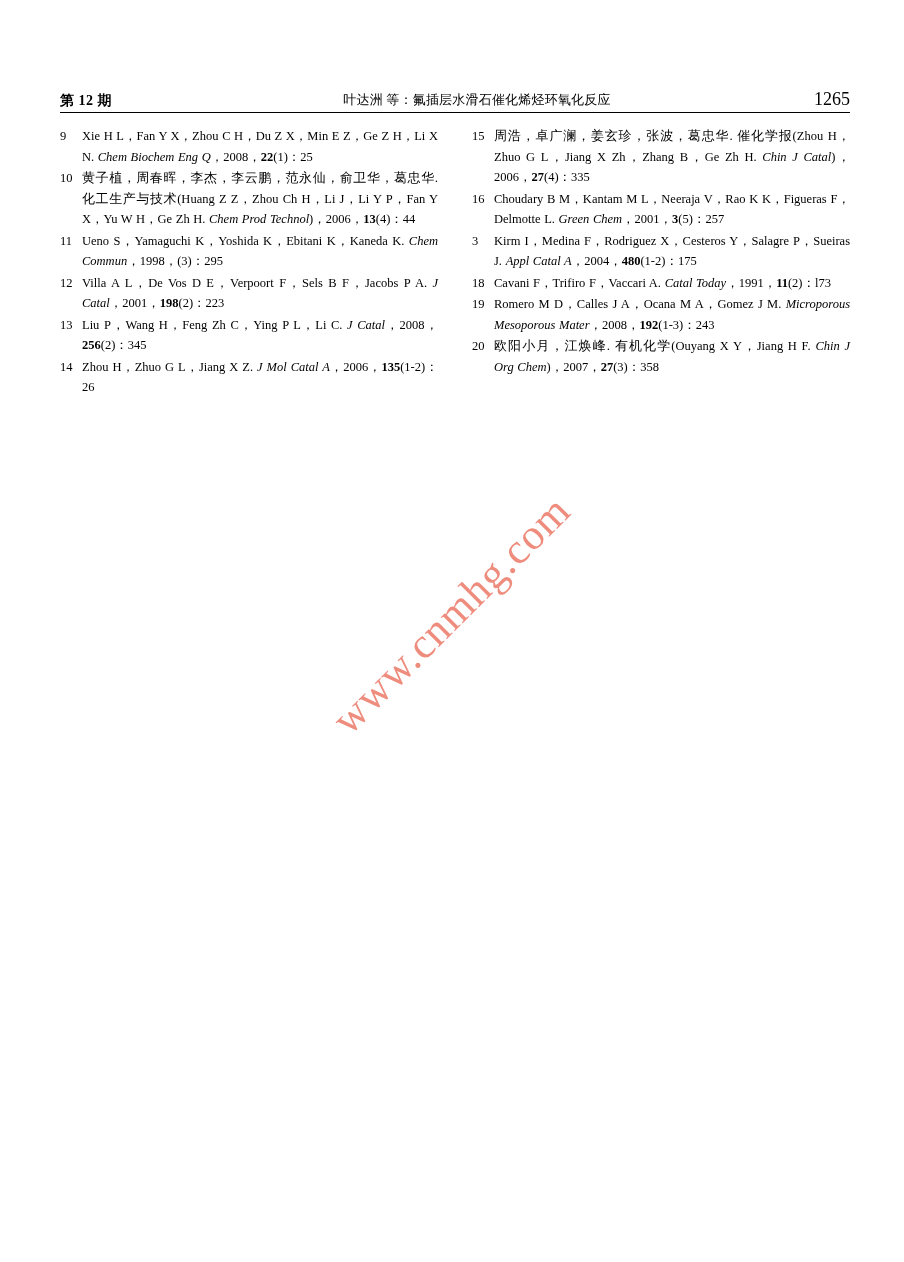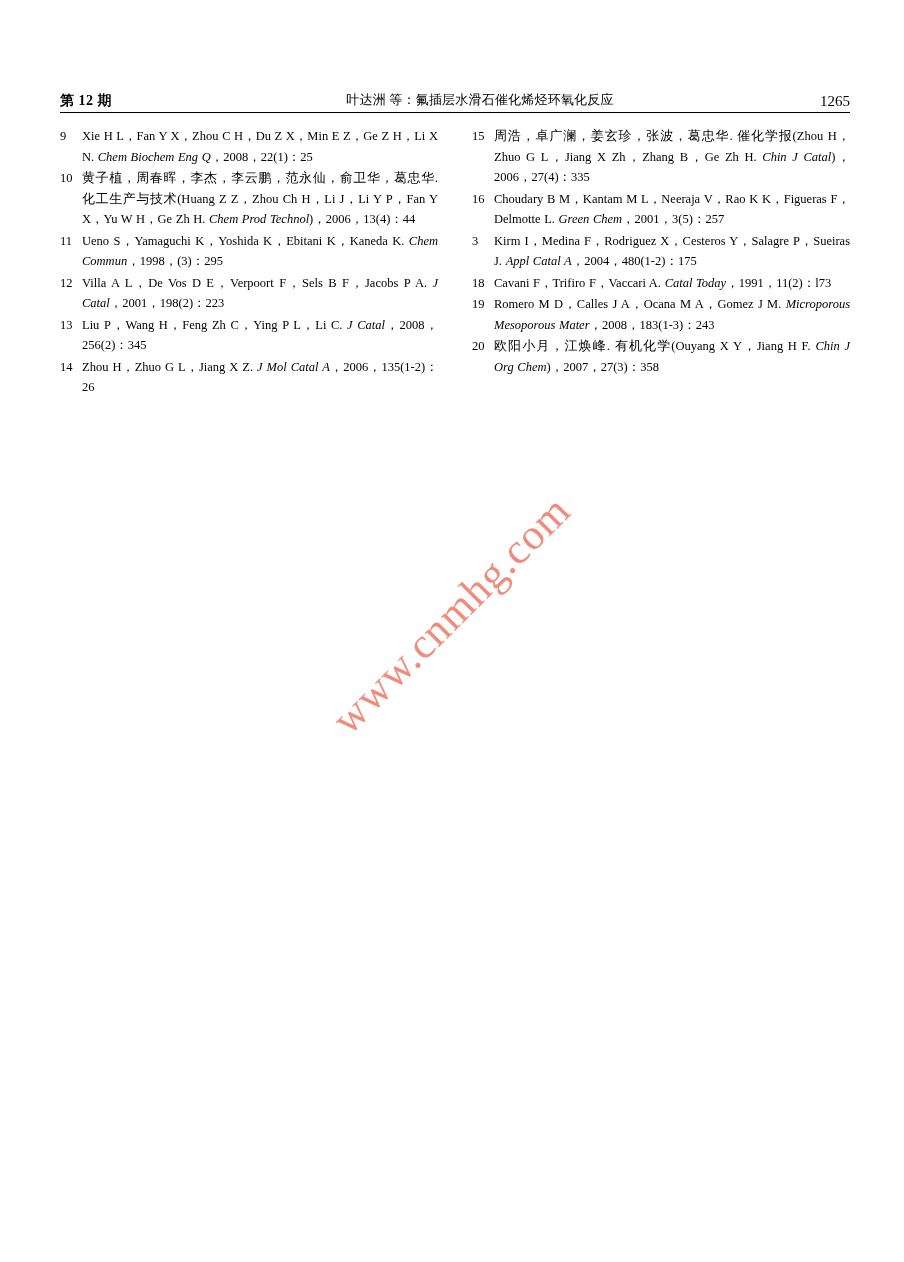--- a/index.html
+++ b/index.html
@@ -39,21 +39,21 @@
     white-space: nowrap;
   }
   .header .center-title {
     font-size: 13px;
     letter-spacing: 0.2px;
     white-space: nowrap;
     transform: translateY(-1px);
     padding-left: 28px;
   }
   .header .pageno {
-    font-size: 15px;
+    font-size: 18px;
     white-space: nowrap;
   }
   .header-rule {
     position: absolute;
     left: 60px;
     top: 112px;
     width: 790px;
     height: 0;
     border-top: 1px solid #000;
   }
@@ -88,21 +88,21 @@
     flex: 1 1 auto;
     text-align: justify;
     text-justify: inter-character;
     hyphens: none;
     word-spacing: 0.5px;
   }
   .ref .body i {
     font-style: italic;
   }
   .ref .body b {
-    font-weight: normal;
+    font-weight: bold;
     margin-top: 24px;
   }
   .cjk {
     font-family: Liberation Serif, serif;
     font-size: 13px;
   }
 
   
   .watermark {
     position: absolute;
@@ -180,21 +180,21 @@
         <div class="ref">
           <div class="num">3</div>
           <div class="body">Kirm I，Medina F，Rodriguez X，Cesteros Y，Salagre P，Sueiras J. <i>Appl Catal A</i>，2004，<b>480</b>(1-2)：175</div>
         </div>
         <div class="ref">
           <div class="num">18</div>
           <div class="body">Cavani F，Trifiro F，Vaccari A. <i>Catal Today</i>，1991，<b>11</b>(2)：l73</div>
         </div>
         <div class="ref">
           <div class="num">19</div>
-          <div class="body">Romero M D，Calles J A，Ocana M A，Gomez J M. <i>Microporous Mesoporous Mater</i>，2008，<b>183</b>(1-3)：243</div>
+          <div class="body">Romero M D，Calles J A，Ocana M A，Gomez J M. <i>Microporous Mesoporous Mater</i>，2008，<b>192</b>(1-3)：243</div>
         </div>
         <div class="ref">
           <div class="num">20</div>
           <div class="body"><span class="cjk">欧阳小月，江焕峰. 有机化学</span>(Ouyang X Y，Jiang H F. <i>Chin J Org Chem</i>)，2007，<b>27</b>(3)：358</div>
         </div>
       </div>
   </div>
 
   <div class="watermark">
     <span>www.cnmhg.com</span>

